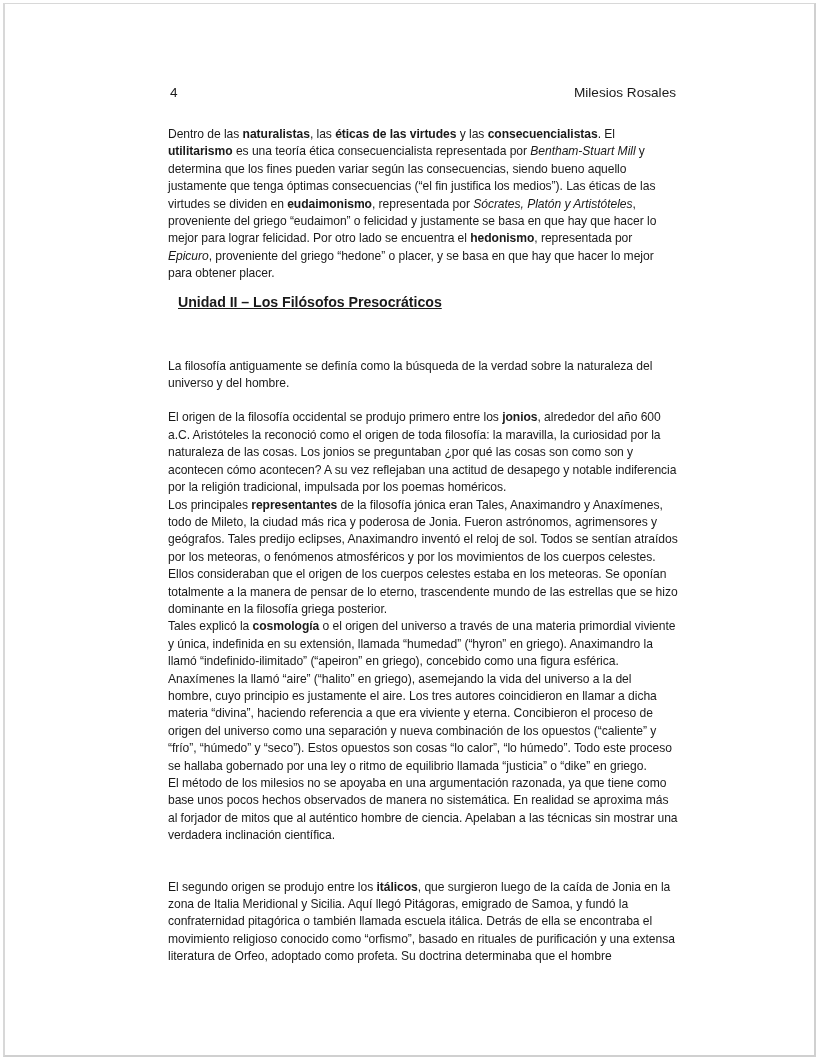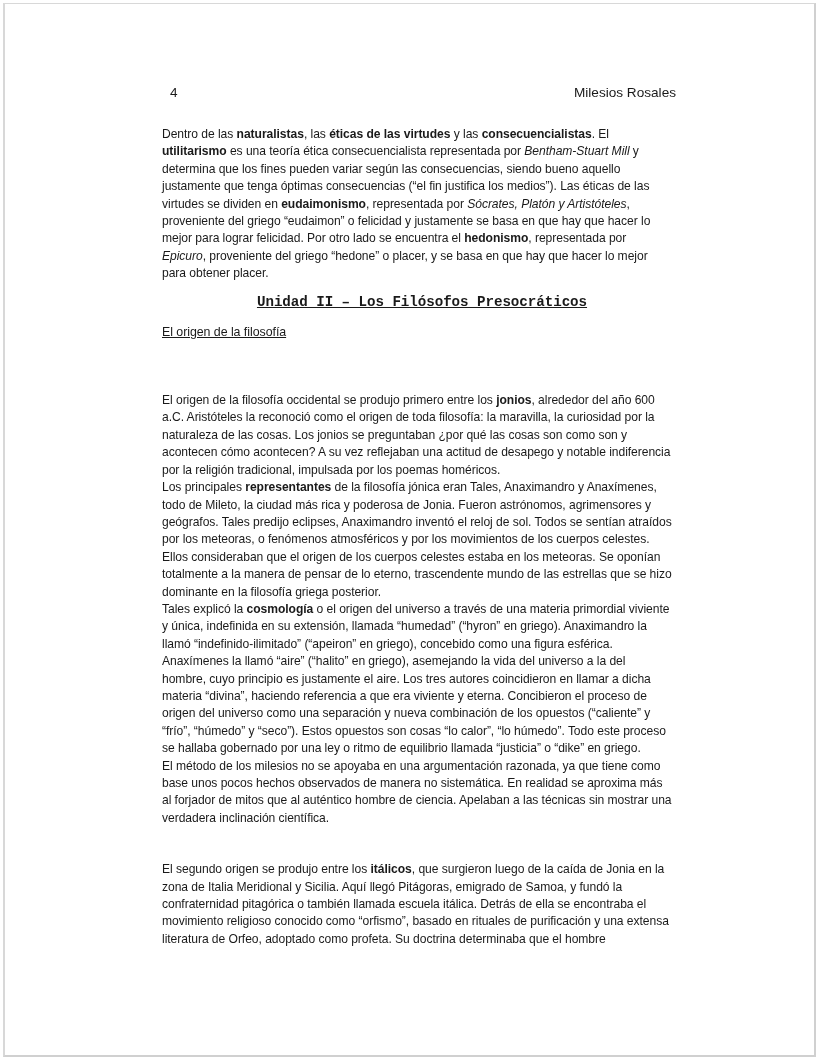--- a/index.html
+++ b/index.html
@@ -33,40 +33,38 @@
       left: 165px;
       top: 80px;
       width: 506px;
       font-size: 13.6px;
       line-height: 18px;
       display: flex;
       justify-content: space-between;
     }
     .content {
       position: absolute;
-      left: 157px;
+      left: 163px;
       top: 122px;
       width: 510px;
       font-size: 12.1px;
       line-height: 17.4px;
       letter-spacing: -0.05px;
     }
     p {
       margin: 0;
     }
     .unit-title {
-      text-align: center;
       font-weight: bold;
       text-decoration: underline;
       font-size: 14.2px;
       line-height: 20px;
       margin-top: 9px;
       margin-bottom: 0;
       padding-left: 10px;
-      font-family: Liberation Mono, monospace;
     }
     .section-title {
       text-decoration: underline;
       font-size: 12.4px;
       line-height: 17.4px;
     }
     b { font-weight: bold; }
     i { font-style: italic; }
   </style>
 </head>
@@ -80,27 +78,27 @@
   </div>
 
   <div class="content">
 
     <p><span>Dentro de las </span><b>naturalistas</b><span>, las </span><b>éticas de las virtudes</b><span> y las </span><b>consecuencialistas</b><span>. El </span><b>utilitarismo</b><span> es una teoría ética consecuencialista representada por </span><i>Bentham-Stuart Mill</i><span> y determina que los fines pueden variar según las consecuencias, siendo bueno aquello justamente que tenga óptimas consecuencias (“el fin justifica los medios”). Las éticas de las virtudes se dividen en </span><b>eudaimonismo</b><span>, representada por </span><i>Sócrates, Platón y Artistóteles</i><span>, proveniente del griego “eudaimon” o felicidad y justamente se basa en que hay que hacer lo mejor para lograr felicidad. Por otro lado se encuentra el </span><b>hedonismo</b><span>, representada por </span><i>Epicuro</i><span>, proveniente del griego “hedone” o placer, y se basa en que hay que hacer lo mejor para obtener placer.</span></p>
 
     <p class="unit-title">Unidad II – Los Filósofos Presocráticos</p>
 
     <div style="height:12px;"></div>
 
-    <p class="section-title">El origen de la filosofía</p>
 
     <div style="height:17px;"></div>
 
 
     <div style="height:17px;"></div>
 
+    <p>La filosofía antiguamente se definía como la búsqueda de la verdad sobre la naturaleza del universo y del hombre.</p>
 
     <div style="height:17px;"></div>
 
     <p><span>El origen de la filosofía occidental  se produjo primero entre los </span><b>jonios</b><span>, alrededor del año 600 a.C. Aristóteles la reconoció como el origen de toda filosofía: la maravilla, la curiosidad por la naturaleza de las cosas. Los jonios se preguntaban ¿por qué las cosas son como son y acontecen cómo acontecen? A su vez reflejaban una actitud de desapego y notable indiferencia por la religión tradicional, impulsada por los poemas homéricos.</span></p>
 
     <p><span>Los principales </span><b>representantes</b><span> de la filosofía jónica eran Tales, Anaximandro y Anaxímenes, todo de Mileto, la ciudad más rica y poderosa de Jonia. Fueron astrónomos, agrimensores y geógrafos. Tales predijo eclipses, Anaximandro inventó el reloj de sol. Todos se sentían atraídos por los meteoras, o fenómenos atmosféricos y por los movimientos de los cuerpos celestes. Ellos consideraban que el origen de los cuerpos celestes estaba en los meteoras. Se oponían totalmente a la manera de pensar de lo eterno, trascendente mundo de las estrellas que se hizo dominante en la filosofía griega posterior.</span></p>
 
     <p><span>Tales explicó la </span><b>cosmología</b><span> o el origen del universo a través de una materia primordial viviente y única, indefinida en su extensión, llamada “humedad” (“hyron” en griego). Anaximandro la llamó “indefinido-ilimitado” (“apeiron” en griego), concebido como una figura esférica. Anaxímenes la llamó “aire” (“halito” en griego), asemejando la vida del universo a la del hombre, cuyo principio es justamente el aire. Los tres autores coincidieron en llamar a dicha materia “divina”, haciendo referencia a que era viviente y eterna. Concibieron el proceso de origen del universo como una separación y nueva combinación de los opuestos (“caliente” y “frío”, “húmedo” y “seco”). Estos opuestos son cosas “lo calor”, “lo húmedo”. Todo este proceso se hallaba gobernado por una ley o ritmo de equilibrio llamada “justicia” o “dike” en griego.</span></p>
 
     <p>El método de los milesios no se apoyaba en una argumentación razonada, ya que tiene como base unos pocos hechos observados de manera no sistemática. En realidad se aproxima más al forjador de mitos que al auténtico hombre de ciencia. Apelaban a las técnicas sin mostrar una verdadera inclinación científica.</p>

